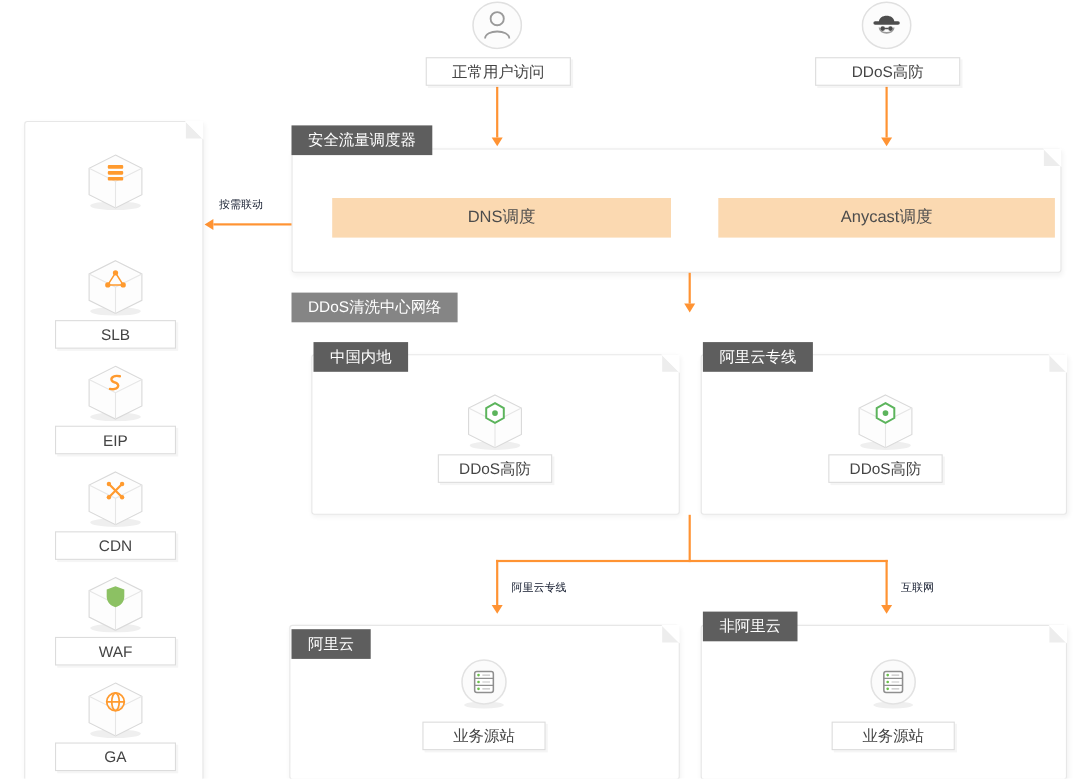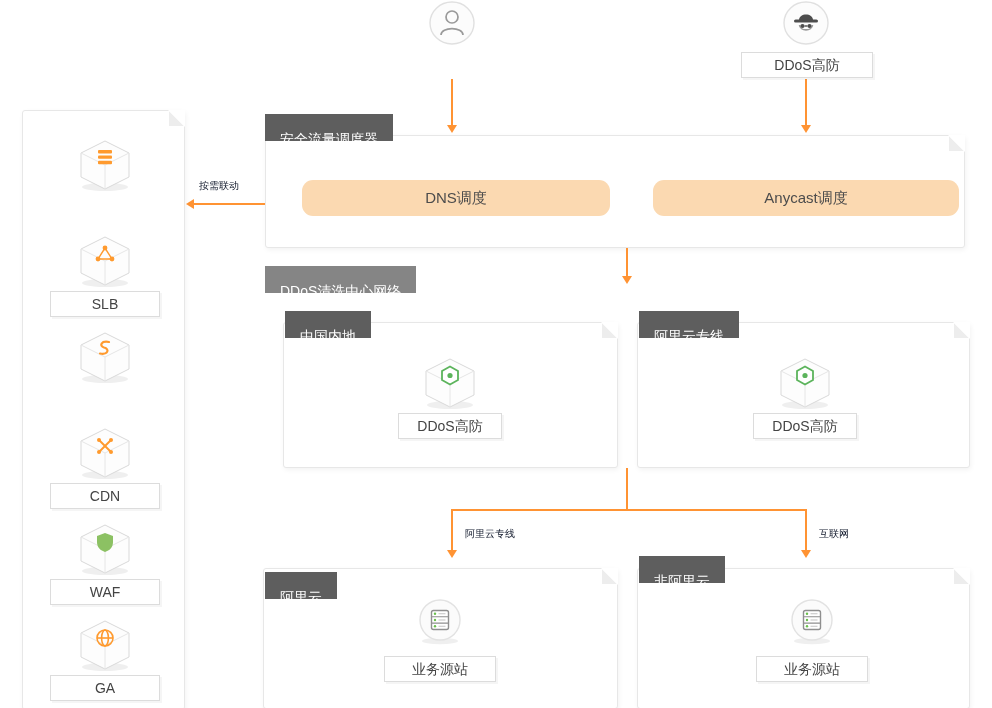--- a/index.html
+++ b/index.html
@@ -18,31 +18,31 @@
   .panel{
     position:absolute; background:#fff; border:1px solid #e7e7e7; border-radius:3px;
     box-shadow:1px 2px 5px rgba(0,0,0,0.05);
   }
   .panel::before{ content:""; position:absolute; top:0; right:0; width:0; height:0;
     border-left:15px solid #ededed; border-top:15px solid transparent; }
   .panel::after{ content:""; position:absolute; top:-1px; right:-1px; width:0; height:0;
     border-top:17px solid #fff; border-left:17px solid transparent; }
   .tag{
     position:absolute; z-index:3; background:var(--tag-bg); color:#fff;
-    font-size:14px; height:27px; line-height:27px; padding:12px 15px; white-space:nowrap;
+    font-size:14px; height:27px; line-height:27px; padding:0 15px; white-space:nowrap;
   }
   .tag-light{ background:var(--tag-light-bg); }
   .labelbox{
     position:absolute; z-index:2; background:#fff; border:1px solid #dcdcdc;
     height:26px; line-height:24px; text-align:center; font-size:14px; color:#444;
     box-shadow:2px 2px 0 rgba(0,0,0,0.04); white-space:nowrap;
   }
   .bar{
     position:absolute; background:var(--bar-bg); height:36px; line-height:36px;
-    text-align:center; font-size:15px; color:#4c4c4c;border-radius:11px;
+    text-align:center; font-size:15px; color:#4c4c4c;
   }
   .vline{ position:absolute; width:2px; background:var(--accent); }
   .hline{ position:absolute; height:2px; background:var(--accent); }
   .ah-down{ position:absolute; width:0; height:0;
     border-left:5px solid transparent; border-right:5px solid transparent;
     border-top:8px solid var(--accent); }
   .ah-left{ position:absolute; width:0; height:0;
     border-top:5px solid transparent; border-bottom:5px solid transparent;
     border-right:8px solid var(--accent); }
   .txt{ position:absolute; font-size:10px; color:#0f172a; background:#fff; padding:0 3px; white-space:nowrap; }
@@ -75,20 +75,21 @@
         <circle cx="28" cy="18.5" r="2.6" fill="#5cb45c"></circle>
       </g>
     </defs>
   </svg>
 
   <svg class="abs" style="left:429px;top:1px" width="46" height="44" viewBox="0 0 46 44">
     <ellipse cx="23" cy="22" rx="22" ry="21" fill="#fcfcfc" stroke="#e0e0e0" stroke-width="1.4"></ellipse>
     <circle cx="23" cy="16" r="6" fill="none" stroke="#9a9a9a" stroke-width="1.7"></circle>
     <path d="M12 34 C12 25.5 34 25.5 34 34" fill="none" stroke="#9a9a9a" stroke-width="1.7"></path>
   </svg>
+  <div class="labelbox" style="left:387px;top:52px;width:132px">正常用户访问</div>
   <div class="vline" style="left:451px;top:79px;height:46px"></div>
   <div class="ah-down" style="left:447px;top:125px"></div>
 
   <svg class="abs" style="left:783px;top:1px" width="46" height="44" viewBox="0 0 46 44">
     <ellipse cx="23" cy="22" rx="22" ry="21" fill="#fcfcfc" stroke="#e0e0e0" stroke-width="1.4"></ellipse>
     <path d="M16 19 C16 11.5 30 11.5 30 19 Z" fill="#4d4d4d"></path>
     <rect x="11" y="18.4" width="24" height="3.2" rx="1.6" fill="#4d4d4d"></rect>
     <path d="M16.5 24 C17 30.5 29 30.5 29.5 24" fill="none" stroke="#9a9a9a" stroke-width="1.6"></path>
     <circle cx="19.5" cy="25" r="2.1" fill="#4d4d4d"></circle>
     <circle cx="26.5" cy="25" r="2.1" fill="#4d4d4d"></circle>
@@ -170,20 +171,21 @@
         <circle cx="21" cy="24" r="2.4"></circle>
         <circle cx="35" cy="24" r="2.4"></circle>
     </g>
   </svg>
   <div class="labelbox" style="left:50px;top:291px;width:110px">SLB</div>
 
   <svg class="abs" style="left:77px;top:331px;z-index:2" width="56" height="52" viewBox="0 0 56 52">
     <use href="#cube" xlink:href="#cube"></use>
     <path d="M32 11 C24 9.5 22 15 27 16.5 C33 18 31 24 23 22.5" fill="none" stroke="#ff9a2e" stroke-width="2.2" stroke-linecap="round"></path>
   </svg>
+  <div class="labelbox" style="left:50px;top:387px;width:110px">EIP</div>
 
   <svg class="abs" style="left:77px;top:427px;z-index:2" width="56" height="52" viewBox="0 0 56 52">
     <use href="#cube" xlink:href="#cube"></use>
     <g stroke="#ff9a2e" stroke-width="2" stroke-linecap="round">
       <path d="M22 13 L34 25"></path>
         <path d="M34 13 L22 25"></path>
     </g>
     <g fill="#ff9a2e">
       <circle cx="22" cy="13" r="2"></circle>
         <circle cx="34" cy="13" r="2"></circle>

